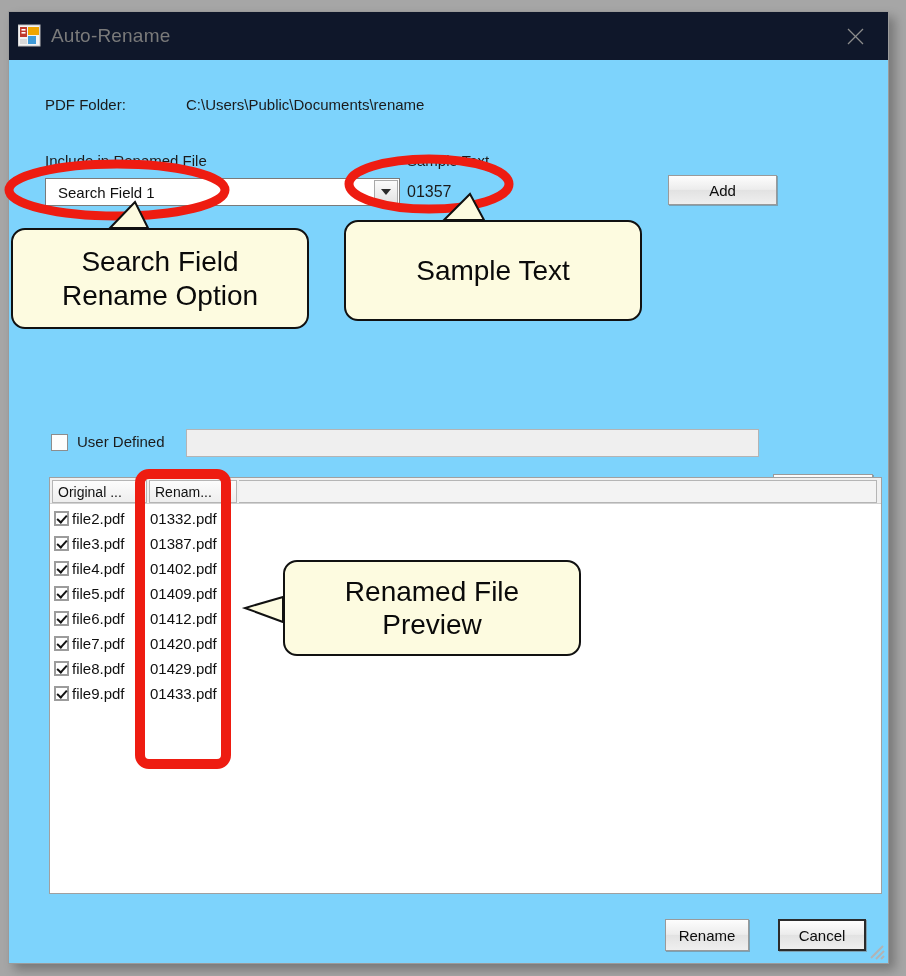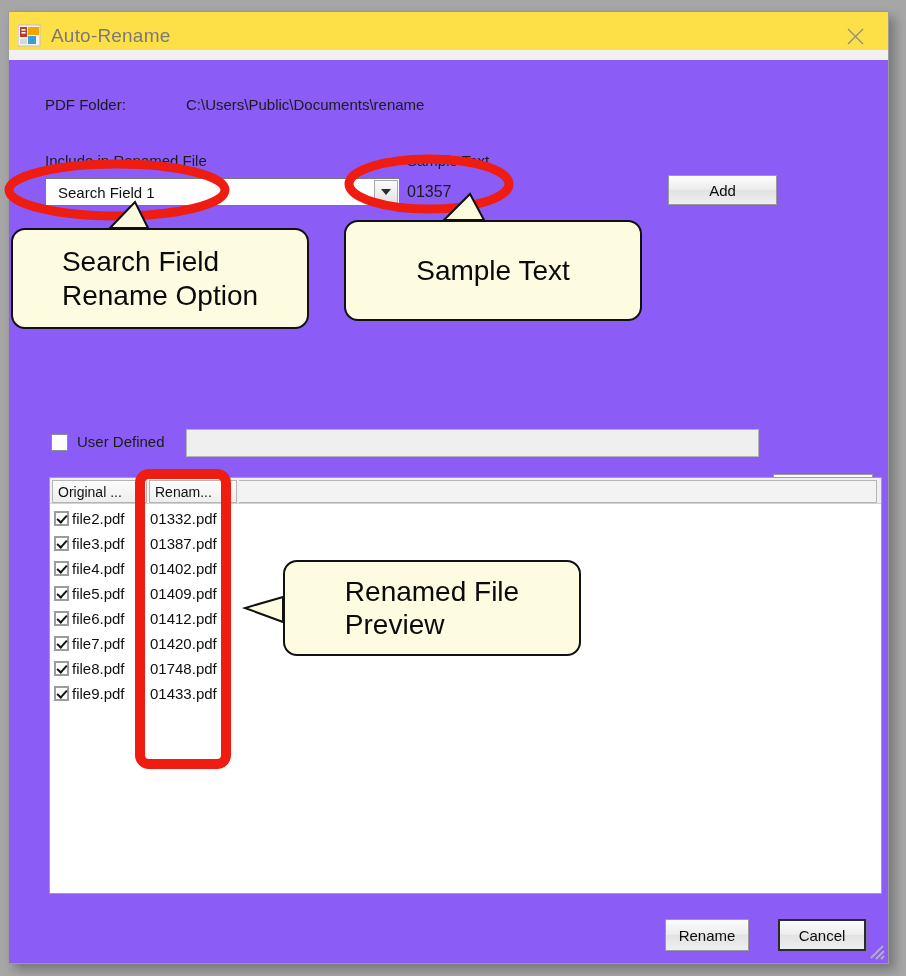--- a/index.html
+++ b/index.html
@@ -19,22 +19,22 @@
     left: 8px;
     top: 11px;
     width: 881px;
     height: 953px;
     background: #f0f0f0;
     border: 1px solid #9b9b9b;
     box-shadow: 6px 6px 10px rgba(0,0,0,.28);
   }
 
   #titlebar {
-    height: 38px;
-    background: #fde047;
+    height: 48px;
+    background: #0f172a;
     position: relative;
   }
   #app-icon {
     position: absolute;
     left: 9px;
     top: 12px;
     width: 23px;
     height: 23px;
   }
   #title-text {
@@ -55,21 +55,21 @@
   }
   #close-btn svg { display:block; margin: 6px auto; }
 
   
   #client {
     position: absolute;
     left: 0;
     top: 48px;
     right: 0;
     bottom: 0;
-    background: #8b5cf6;
+    background: #7dd3fc;
   }
 
   .lbl {
     position: absolute;
     font-size: 15px;
     color: #1b1b1b;
     white-space: nowrap;
   }
 
   
@@ -238,21 +238,21 @@
   
   #overlay { position: absolute; left:0; top:0; width:906px; height:976px; pointer-events:none; }
 
   .callout {
     position: absolute;
     background: #fdfbe0;
     border: 2px solid #111111;
     border-radius: 14px;
     font-size: 28px;
     color: #0a0a0a;
-    text-align: left;
+    text-align: center;
     line-height: 1.18;
     display: flex;
     align-items: center;
     justify-content: center;
     padding: 6px 12px;
   }
   #callout-1 { left: 11px;  top: 228px; width: 298px; height: 101px; }
   #callout-2 { left: 344px; top: 220px; width: 298px; height: 101px; }
   #callout-3 { left: 283px; top: 560px; width: 298px; height: 96px; }
 </style>
@@ -337,21 +337,21 @@
             <span class="lv-new">01412.pdf</span>
           </div>
           <div class="lv-row">
             <span class="lv-check"></span>
             <span class="lv-orig">file7.pdf</span>
             <span class="lv-new">01420.pdf</span>
           </div>
           <div class="lv-row">
             <span class="lv-check"></span>
             <span class="lv-orig">file8.pdf</span>
-            <span class="lv-new">01748.pdf</span>
+            <span class="lv-new">01429.pdf</span>
           </div>
           <div class="lv-row">
             <span class="lv-check"></span>
             <span class="lv-orig">file9.pdf</span>
             <span class="lv-new">01433.pdf</span>
           </div>
         </div>
     </div>
 
     <div class="winbtn" id="rename-btn">Rename</div>

